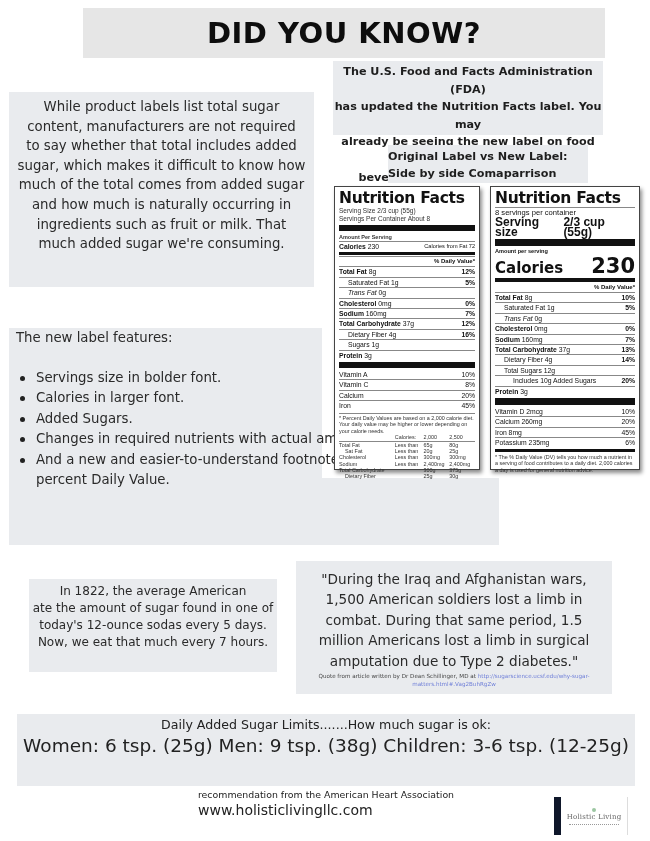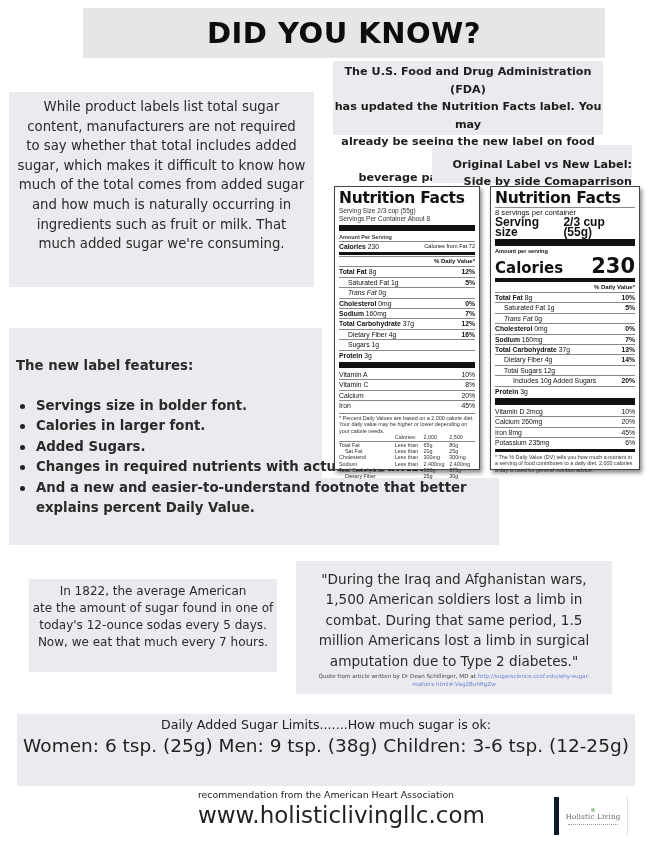--- a/index.html
+++ b/index.html
@@ -12,25 +12,25 @@
     display: flex; align-items: center; justify-content: center; }
   #title-box .t { font-family: "DejaVu Sans", sans-serif; font-weight: 900; font-size: 29px; letter-spacing: 0.5px; color: #0d0d0d; }
 
   #fda-box { left: 333px; top: 61px; width: 270px; height: 74px;
     text-align: center; font-weight: bold; font-size: 11.2px; line-height: 17.6px; padding-top: 2px; color: #1e1e1e; }
 
   #intro-box { left: 9px; top: 92px; width: 305px; height: 195px;
     text-align: center; font-size: 13.3px; line-height: 19.6px; padding-top: 5px; color: #2a2a2a; }
 
   #compare-title { left: 388px; top: 145px; width: 200px; height: 38px; background: #e9ebee;
-    text-align: right; font-weight: bold; font-size: 11.2px; line-height: 17px; padding-top: 11px; color: #1e1e1e; margin-left: 44px; }
+    text-align: left; font-weight: bold; font-size: 11.2px; line-height: 17px; padding-top: 3px; color: #1e1e1e; }
 
   #features-box { left: 9px; top: 328px; width: 313px; height: 152px; }
   #features-box2 { left: 9px; top: 478px; width: 490px; height: 67px; }
-  #features-content { position: absolute; left: 16px; top: 356px; width: 480px; font-size: 13.3px; color: #2a2a2a; font-weight: bold; }
+  #features-content { position: absolute; left: 16px; top: 328px; width: 480px; font-size: 13.3px; color: #2a2a2a; }
   #features-content .head { line-height: 20px; margin-bottom: 20px; }
   #features-content ul { list-style: none; }
   #features-content li { position: relative; padding-left: 20px; line-height: 20.4px; }
   #features-content li::before { content: ""; position: absolute; left: 4px; top: 8px; width: 5px; height: 5px; border-radius: 50%; background: #222; }
 
   
   .nf { position: absolute; background: #fff; border: 1px solid #444; box-shadow: 2px 3px 4px rgba(0,0,0,0.45);
     font-family: "Liberation Sans", sans-serif; color: #111; padding: 2px 4px; }
   #old-label { left: 334px; top: 186px; width: 146px; height: 284px; }
   #new-label { left: 490px; top: 186px; width: 150px; height: 284px; }
@@ -59,36 +59,36 @@
   #quote-box { left: 296px; top: 561px; width: 316px; height: 133px; text-align: center; padding-top: 8px; color: #2a2a2a; }
   #quote-box .q { font-size: 13.6px; line-height: 20.4px; }
   #quote-box .src { font-size: 5.6px; line-height: 7.6px; margin-top: 2px; color: #444; }
   #quote-box .src a { color: #6f7fd8; text-decoration: none; }
 
   #limits-box { left: 17px; top: 714px; width: 618px; height: 72px; text-align: center; color: #222; }
   #limits-box .l1 { font-size: 12.6px; line-height: 17px; margin-top: 2px; }
   #limits-box .l2 { font-size: 18.5px; line-height: 25px; }
   #limits-box .l3 { font-size: 9.4px; line-height: 15px; margin-top: 29px; }
 
-  #website { position: absolute; left: 198px; top: 802px; font-size: 23px; color: #222; }
+  #website { position: absolute; left: 198px; top: 802px; font-size: 14px; color: #222; }
   #logo { position: absolute; left: 554px; top: 797px; width: 74px; height: 38px; background: #fff;
-    border-left: 5px solid #0f172a; border-right: 1px solid #ddd; display: flex; flex-direction: column; align-items: center; justify-content: center; }
+    border-left: 7px solid #0f172a; border-right: 1px solid #ddd; display: flex; flex-direction: column; align-items: center; justify-content: center; }
   #logo .leaf { width: 4px; height: 4px; border-radius: 50%; background: #9cc7a2; margin-bottom: 1px; }
   #logo .name { font-family: "DejaVu Serif", serif; font-size: 7px; color: #666; letter-spacing: 0.2px; }
   #logo .sub { width: 50px; height: 1px; border-top: 1px dotted #999; margin-top: 3px; }
 </style>
 </head>
 <body>
 
 <div class="box" id="title-box">
   <span class="t">DID YOU KNOW?</span>
 </div>
 
 <div class="box" id="fda-box">
-  <div>The U.S. Food and Drug Administration (FDA)</div>
+  <div>The U.S. Food and Facts Administration (FDA)</div>
   <div>has updated the Nutrition Facts label. You may</div>
   <div>already be seeing the new label on food and</div>
   <div>beverage packages in local stores.</div>
 </div>
 
 <div class="box" id="intro-box">
   <div>While product labels list total sugar</div>
   <div>content, manufacturers are not required</div>
   <div>to say whether that total includes added</div>
   <div>sugar, which makes it difficult to know how</div>

